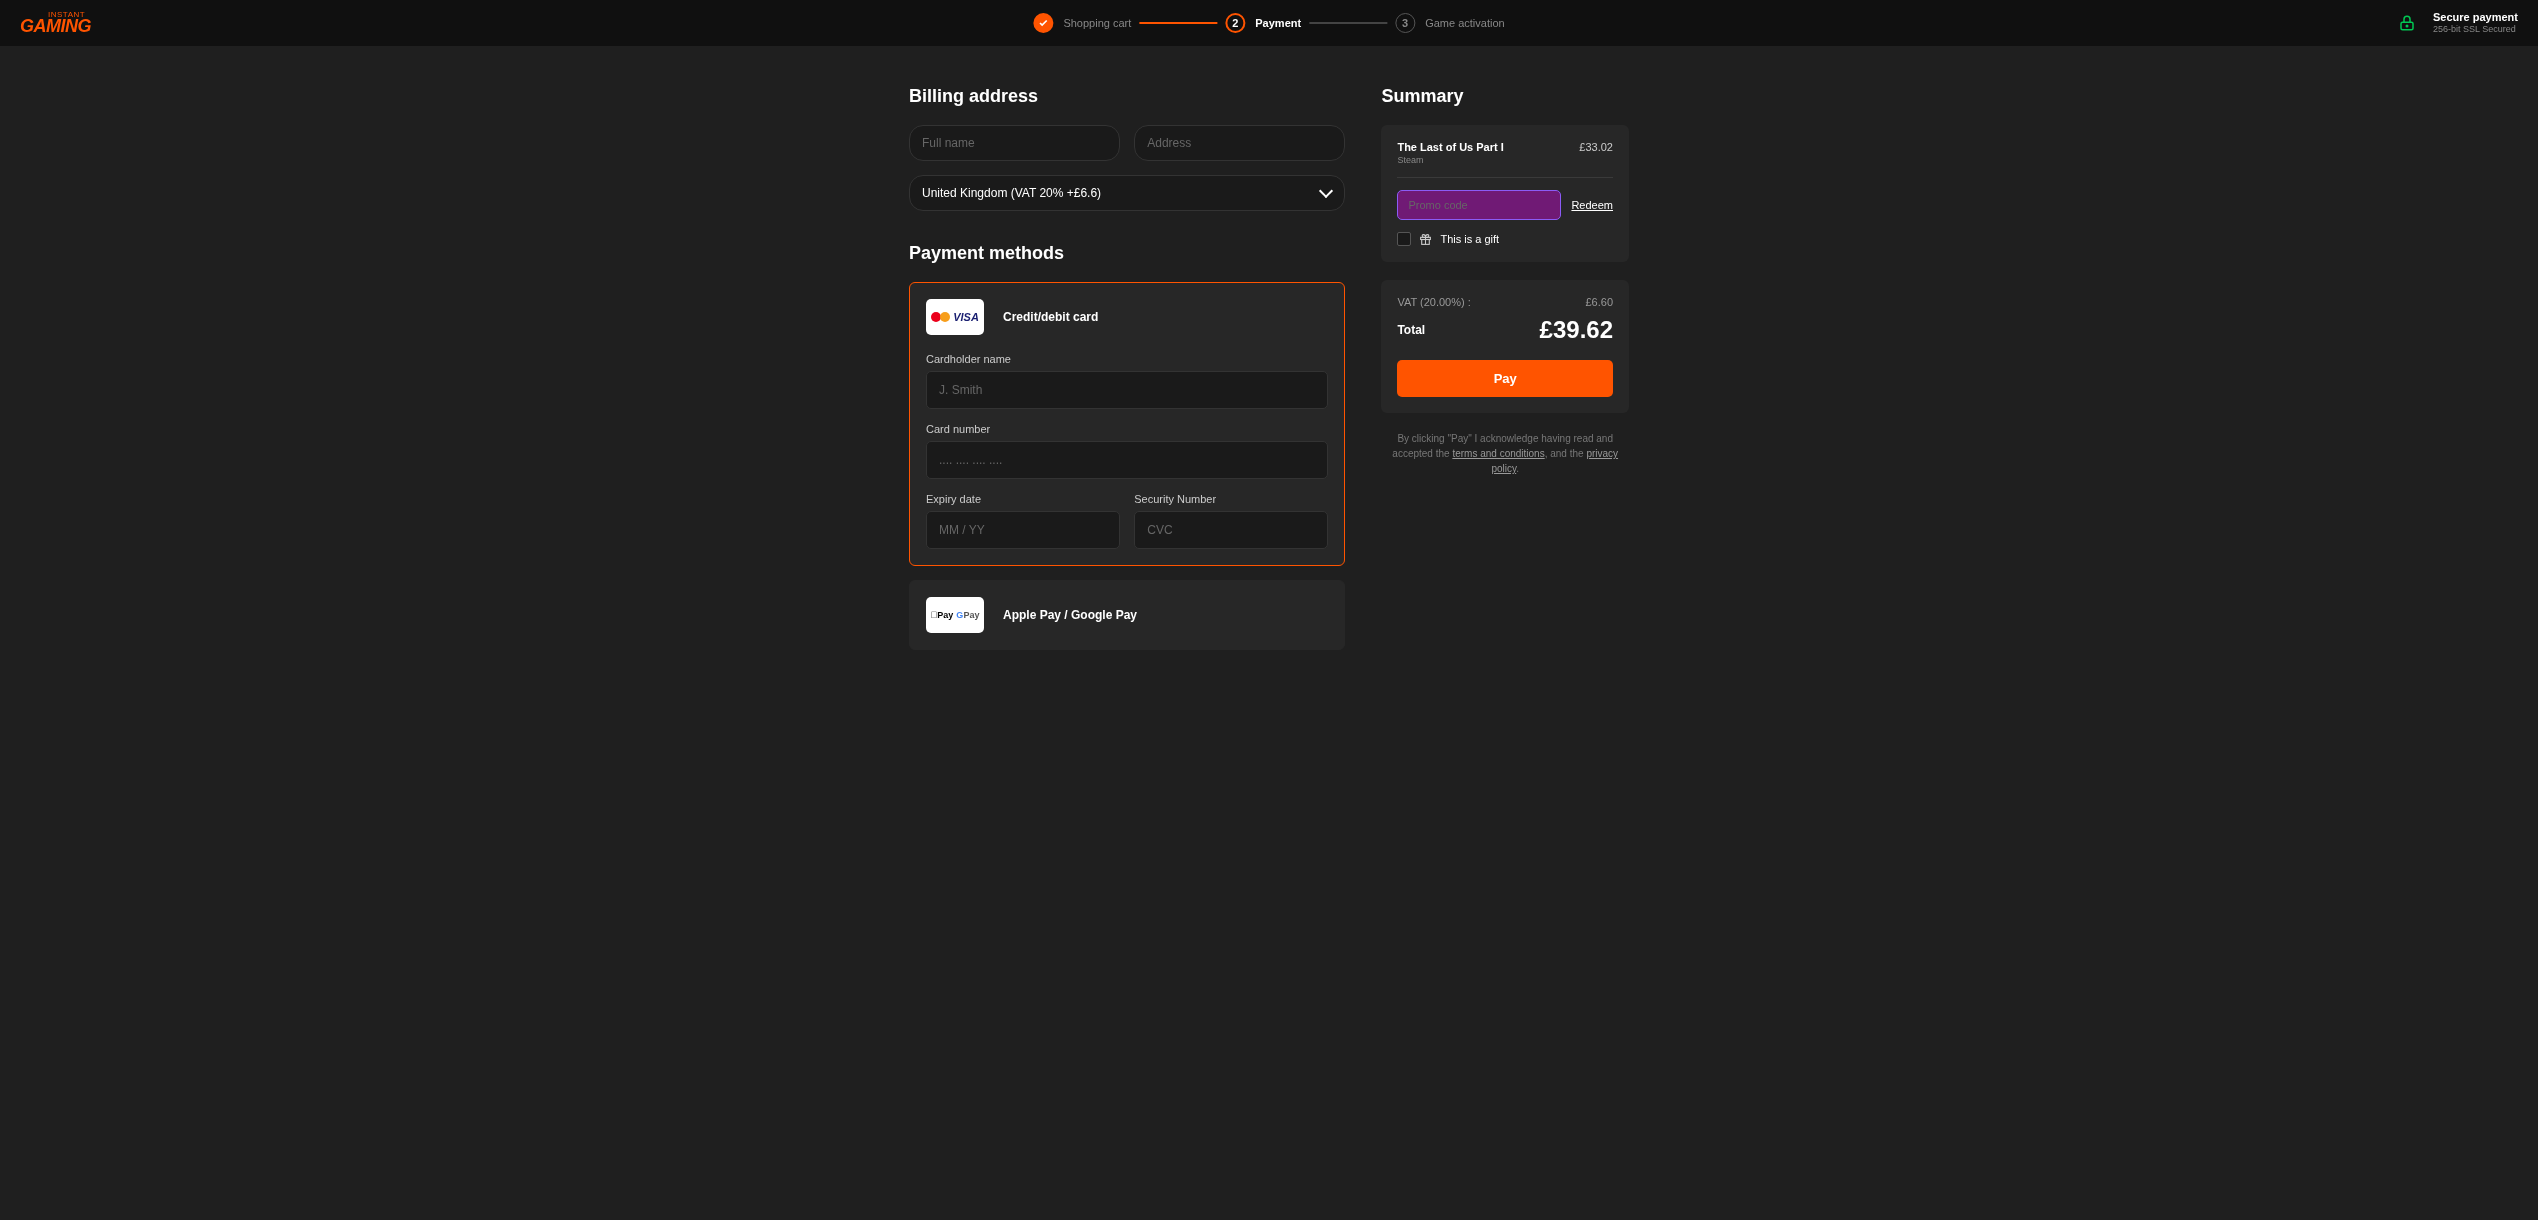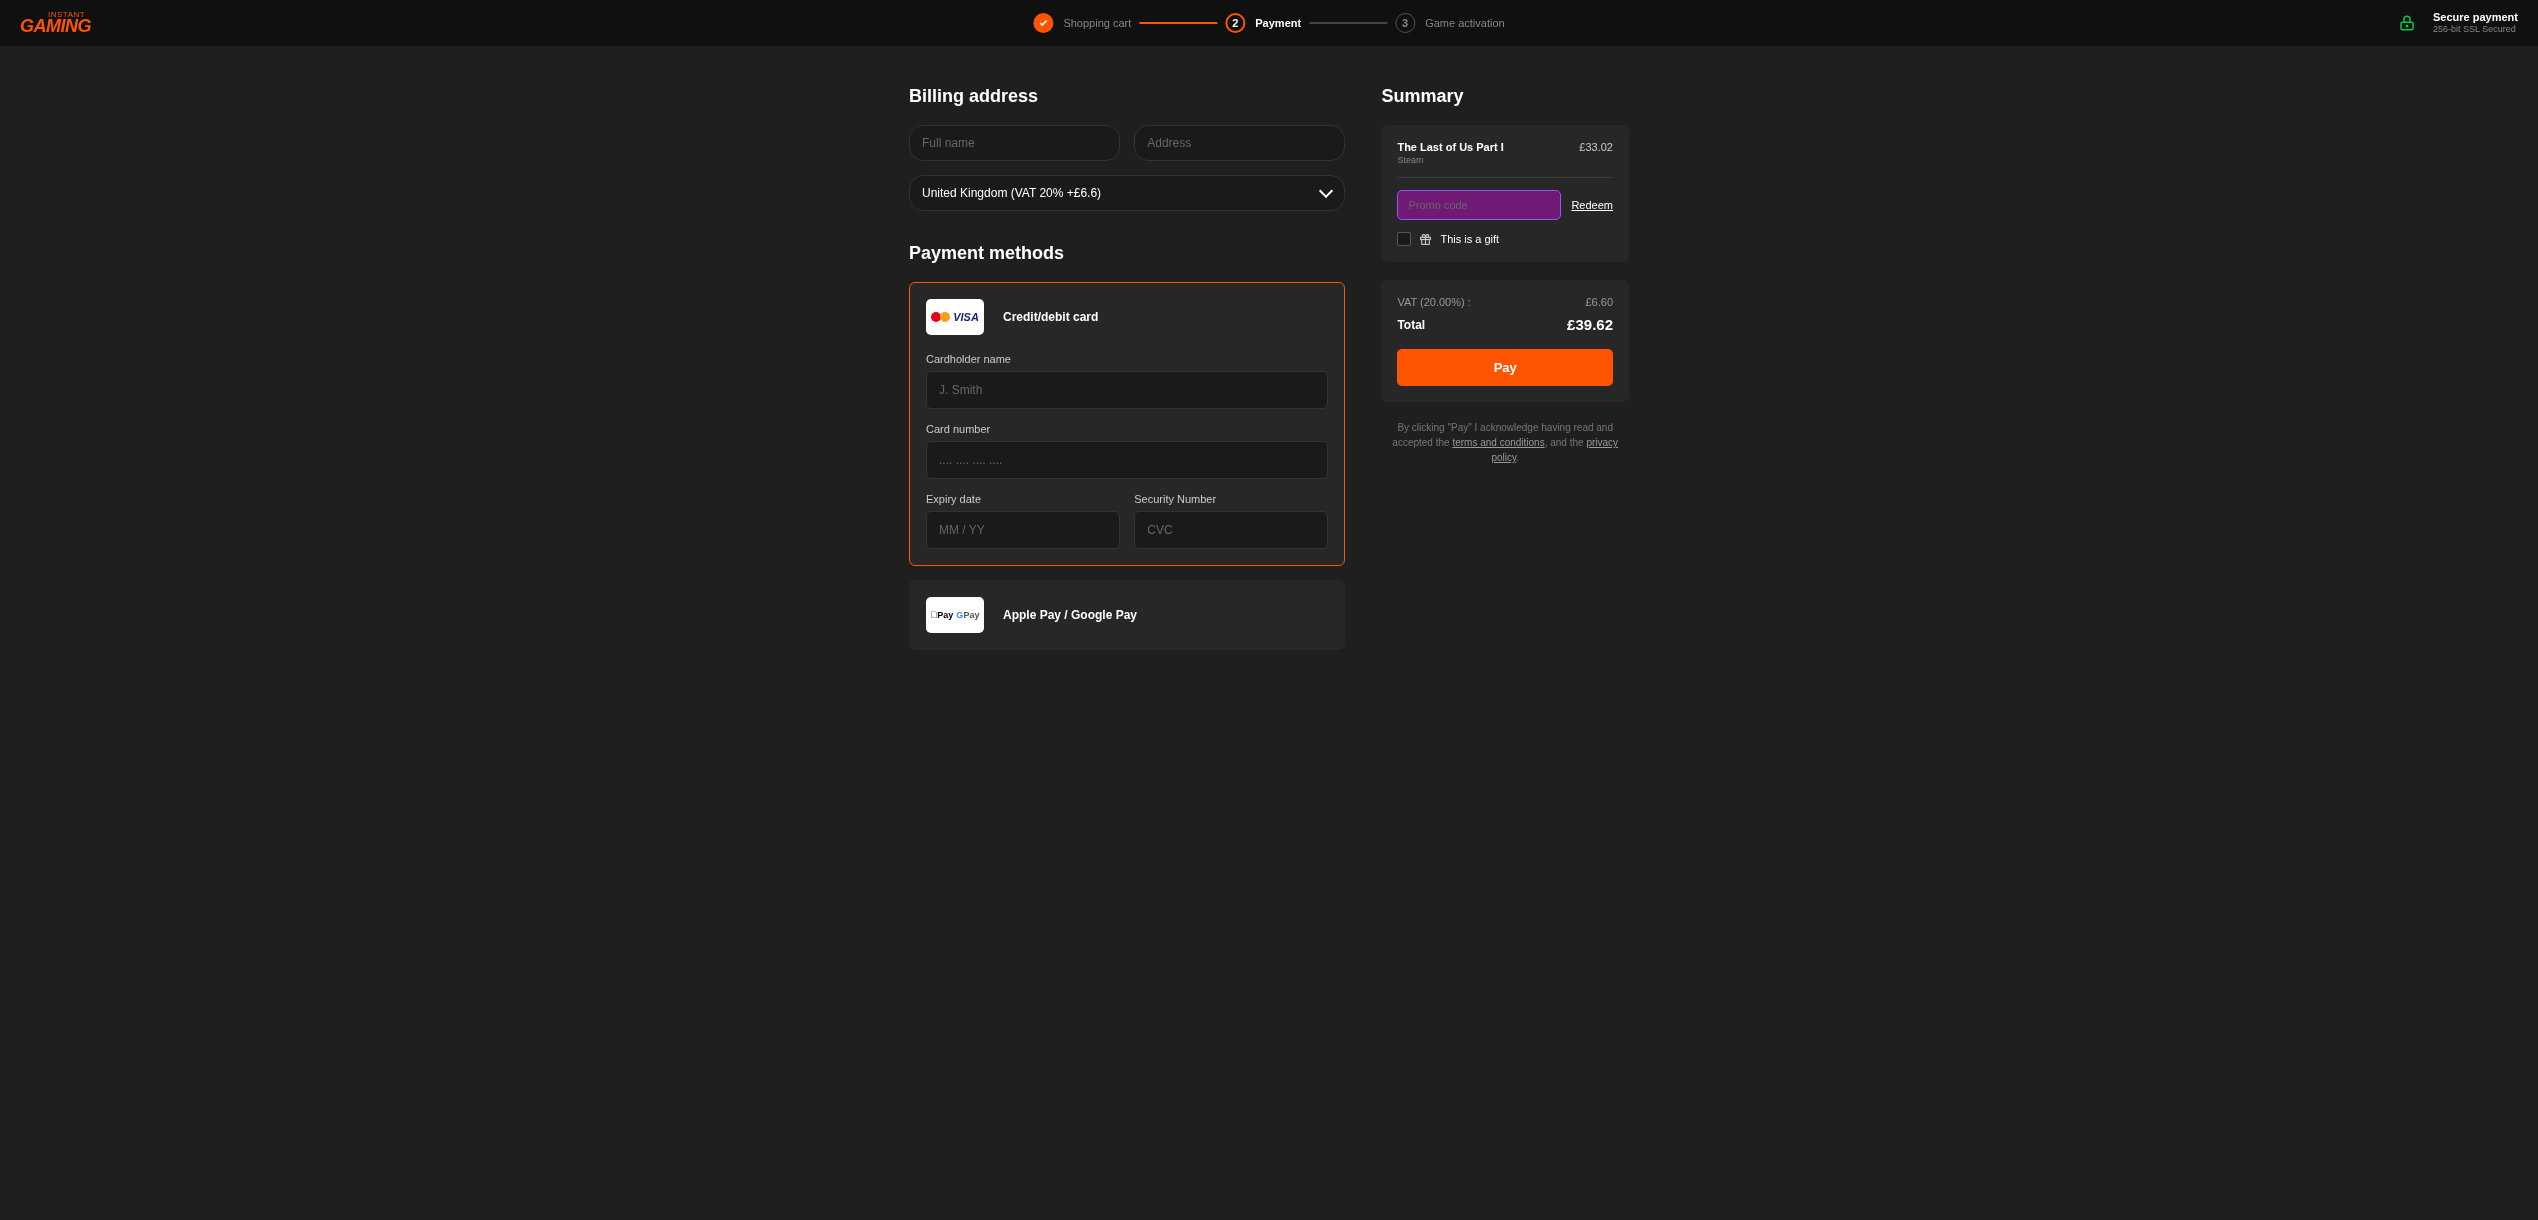--- a/index.html
+++ b/index.html
@@ -176,21 +176,21 @@
   outline: none;
 }
 .promo-input::placeholder { color: #666; }
 .redeem { font-size: 11px; text-decoration: underline; cursor: pointer; }
 .gift-row { display: flex; align-items: center; gap: 8px; font-size: 11px; }
 .checkbox { width: 14px; height: 14px; border: 1px solid #555; background: #1a1a1a; border-radius: 2px; cursor: pointer; }
 
 .vat-row { display: flex; justify-content: space-between; font-size: 11px; color: #999; margin-bottom: 8px; }
 .total-row { display: flex; justify-content: space-between; align-items: center; margin-bottom: 16px; }
 .total-label { font-size: 12px; font-weight: 600; }
-.total-value { font-size: 15px; font-weight: 700; }
+.total-value { font-size: 24px; font-weight: 700; }
 .pay-btn {
   width: 100%;
   background: #ff5400;
   border: none;
   border-radius: 5px;
   padding: 11px;
   color: #fff;
   font-size: 13px;
   font-weight: 600;
   cursor: pointer;

